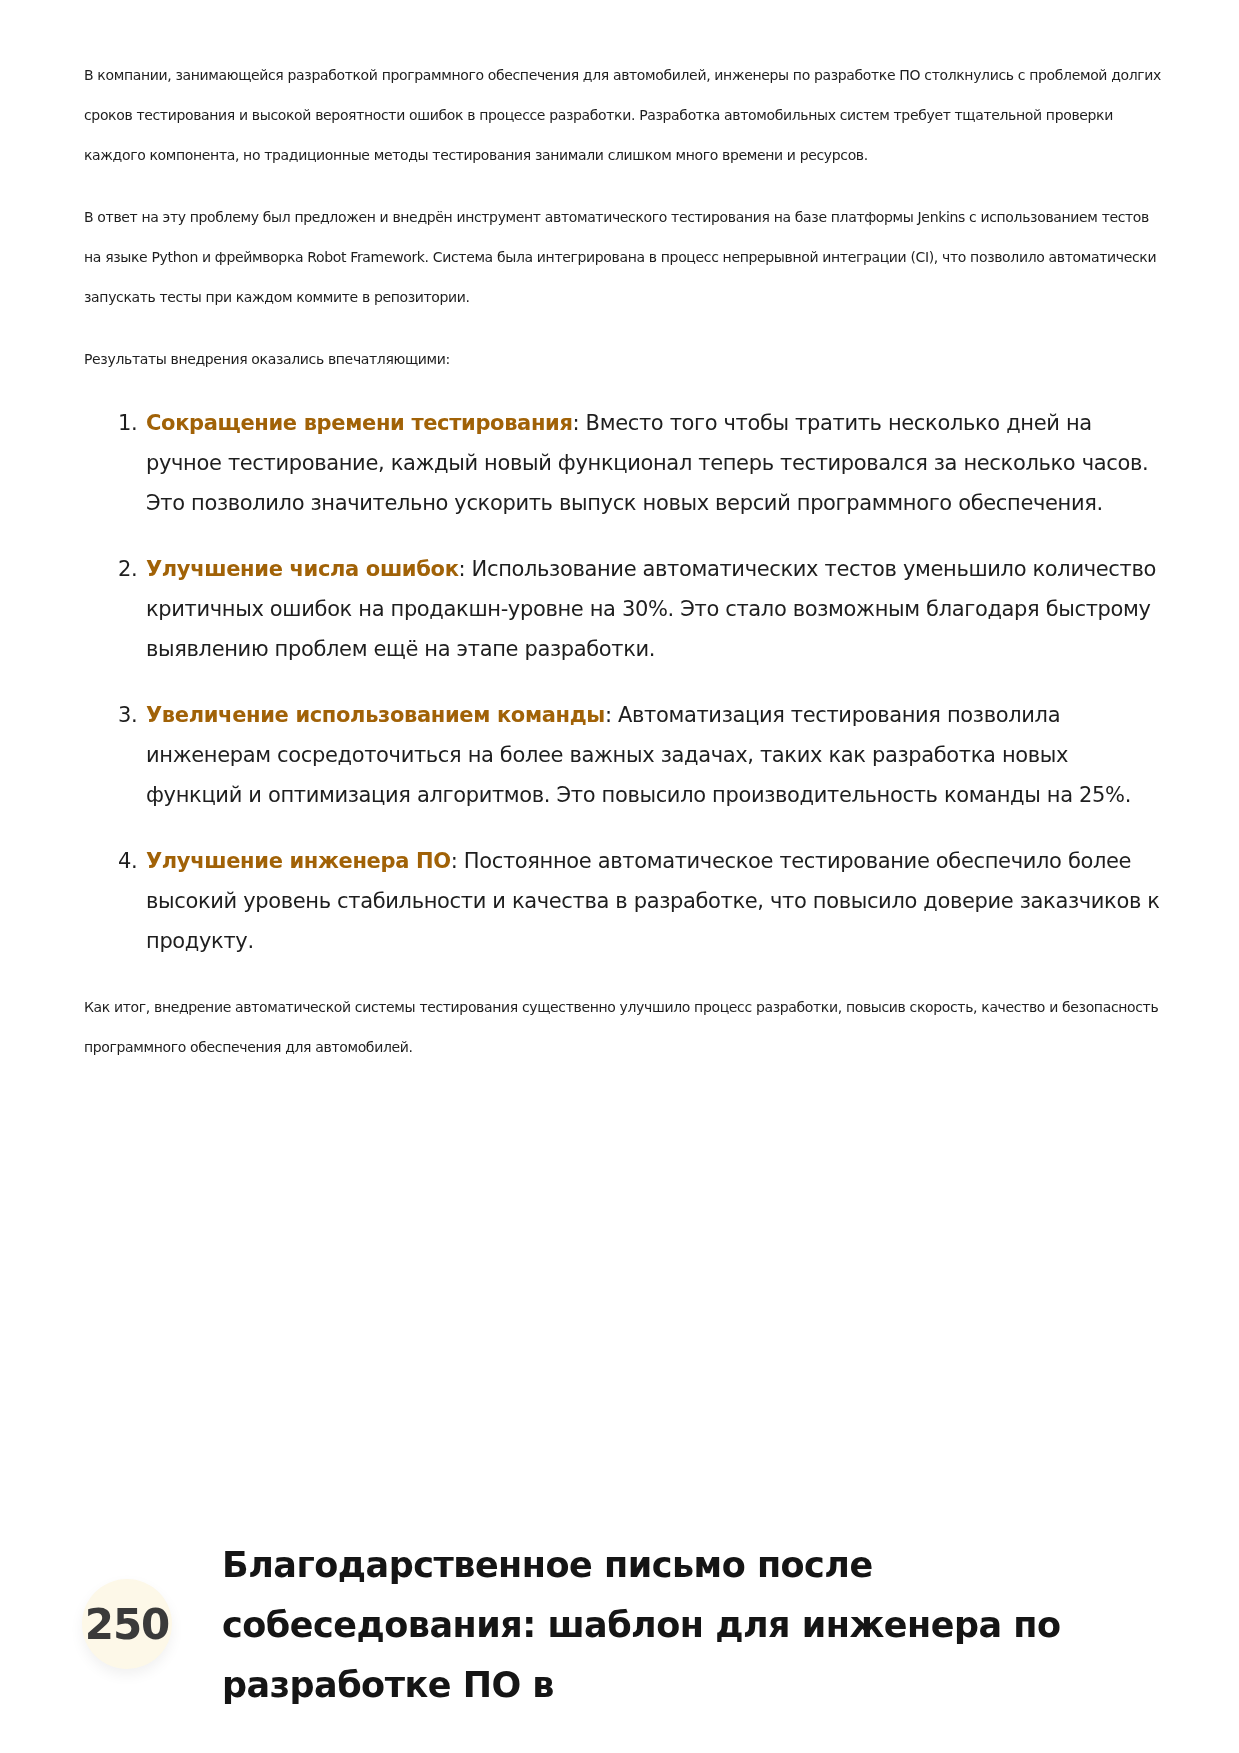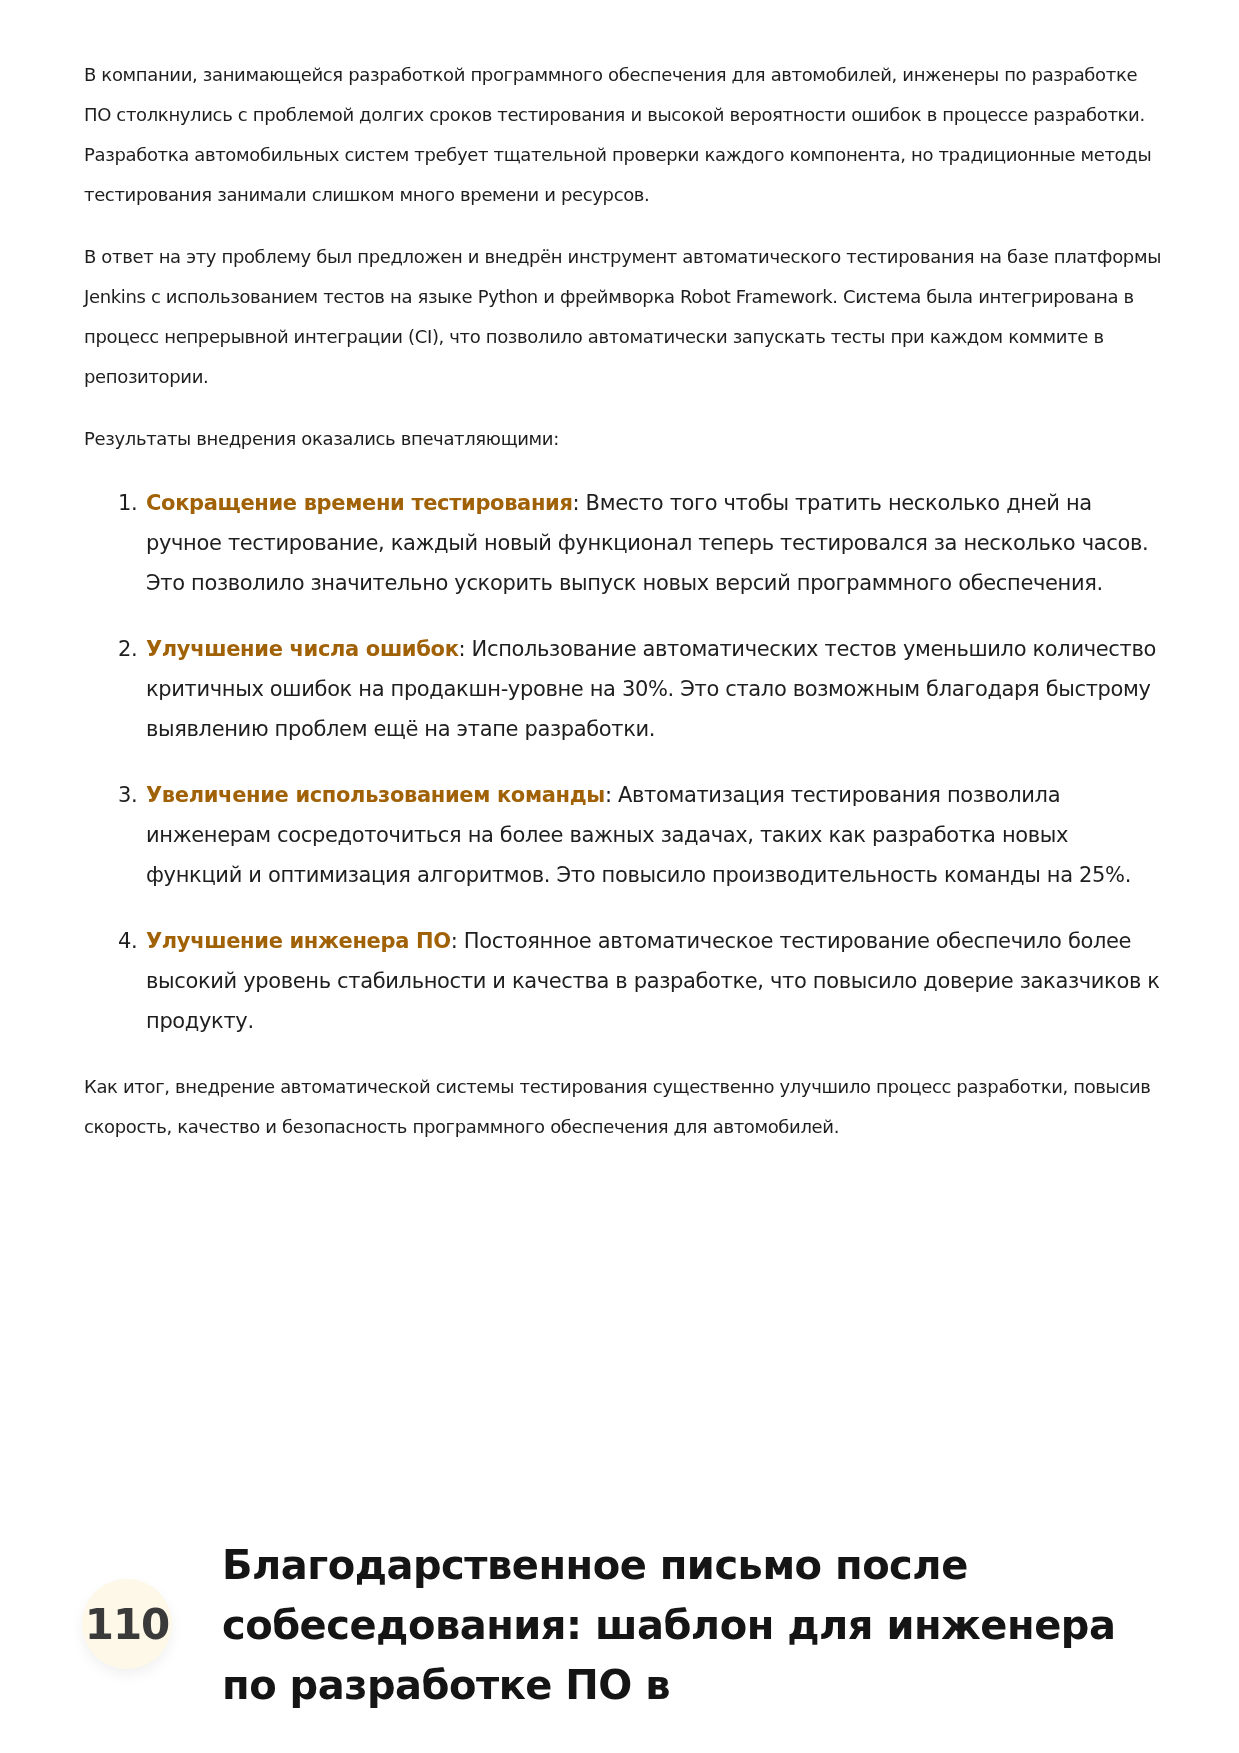--- a/index.html
+++ b/index.html
@@ -1,32 +1,32 @@
 <!DOCTYPE html>
 <html><head>
 <meta charset="utf-8">
 <style>
   html, body { margin: 0; padding: 0; background: #ffffff; }
   body { width: 1239px; height: 1753px; position: relative; overflow: hidden;
          font-family: "DejaVu Sans", "Liberation Sans", sans-serif; color: #1e1e1e; }
   .content { position: absolute; left: 84px; top: 55px; width: 1085px; }
-  p.para { margin: 0 0 22px 0; font-size: 18px; line-height: 40px; letter-spacing: -0.35px; }
+  p.para { margin: 0 0 22px 0; font-size: 14px; line-height: 40px; letter-spacing: -0.35px; }
   ol.results { margin: 24px 0 0 0; padding: 0; list-style: none; }
   ol.results li { position: relative; padding-left: 62px; margin-bottom: 26px;
                   font-size: 21px; line-height: 40px; letter-spacing: -0.35px; }
   ol.results li .num { position: absolute; left: 34px; top: 0; }
   ol.results li b { font-weight: bold; color: #a16207; }
   .final { margin-top: 4px; }
   .section { position: absolute; left: 0; top: 1535px; width: 1239px; height: 200px; }
   .badge { position: absolute; left: 82px; top: 44px; width: 90px; height: 90px; border-radius: 50%;
            background: #fdf8e8; box-shadow: 0 6px 14px rgba(0,0,0,0.06);
            display: flex; align-items: center; justify-content: center; }
   .badge span { font-size: 42px; font-weight: bold; color: #3a3a3a; letter-spacing: -1px; }
   .section-title { position: absolute; left: 222px; top: 0; width: 960px; margin: 0;
-                   font-size: 40px; font-weight: bold; line-height: 60px; color: #151515; letter-spacing: -0.5px; }
+                   font-size: 35px; font-weight: bold; line-height: 60px; color: #151515; letter-spacing: -0.5px; }
 </style>
 </head>
 <body>
 
 <div class="content">
   <p class="para">В компании, занимающейся разработкой программного обеспечения для автомобилей, инженеры по разработке ПО столкнулись с проблемой долгих сроков тестирования и высокой вероятности ошибок в процессе разработки. Разработка автомобильных систем требует тщательной проверки каждого компонента, но традиционные методы тестирования занимали слишком много времени и ресурсов.</p>
   <p class="para">В ответ на эту проблему был предложен и внедрён инструмент автоматического тестирования на базе платформы Jenkins с использованием тестов на языке Python и фреймворка Robot Framework. Система была интегрирована в процесс непрерывной интеграции (CI), что позволило автоматически запускать тесты при каждом коммите в репозитории.</p>
   <p class="para" style="margin-bottom:12px">Результаты внедрения оказались впечатляющими:</p>
 
   <ol class="results">
@@ -46,16 +46,16 @@
       <span class="num">4.</span>
       <b>Улучшение инженера ПО</b><span>: Постоянное автоматическое тестирование обеспечило более высокий уровень стабильности и качества в разработке, что повысило доверие заказчиков к продукту.</span>
     </li>
   </ol>
 
   <p class="para final">Как итог, внедрение автоматической системы тестирования существенно улучшило процесс разработки, повысив скорость, качество и безопасность программного обеспечения для автомобилей.</p>
 </div>
 
 <div class="section">
   <div class="badge">
-    <span>110</span>
+    <span>250</span>
   </div>
   <h2 class="section-title">Благодарственное письмо после собеседования: шаблон для инженера по разработке ПО в</h2>
 </div>
 
 </body></html>

